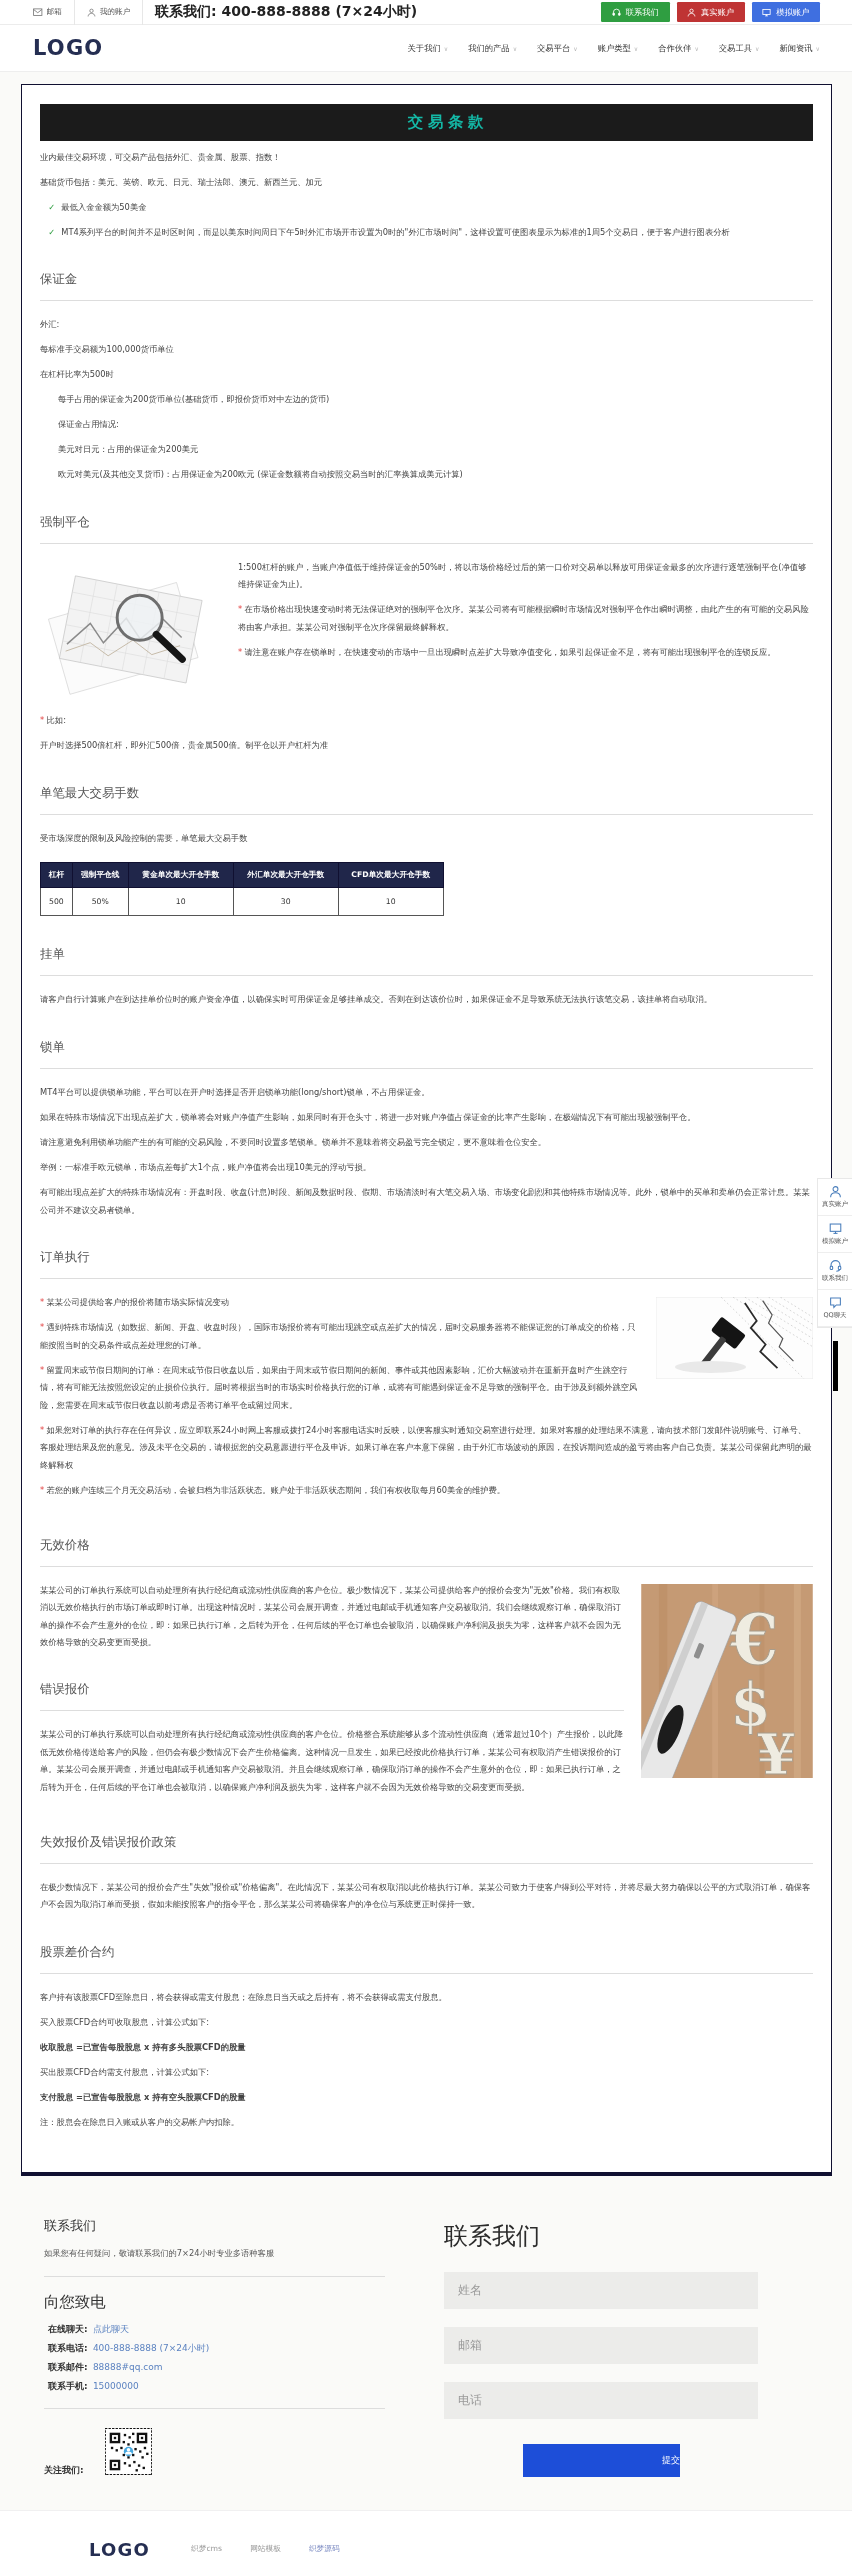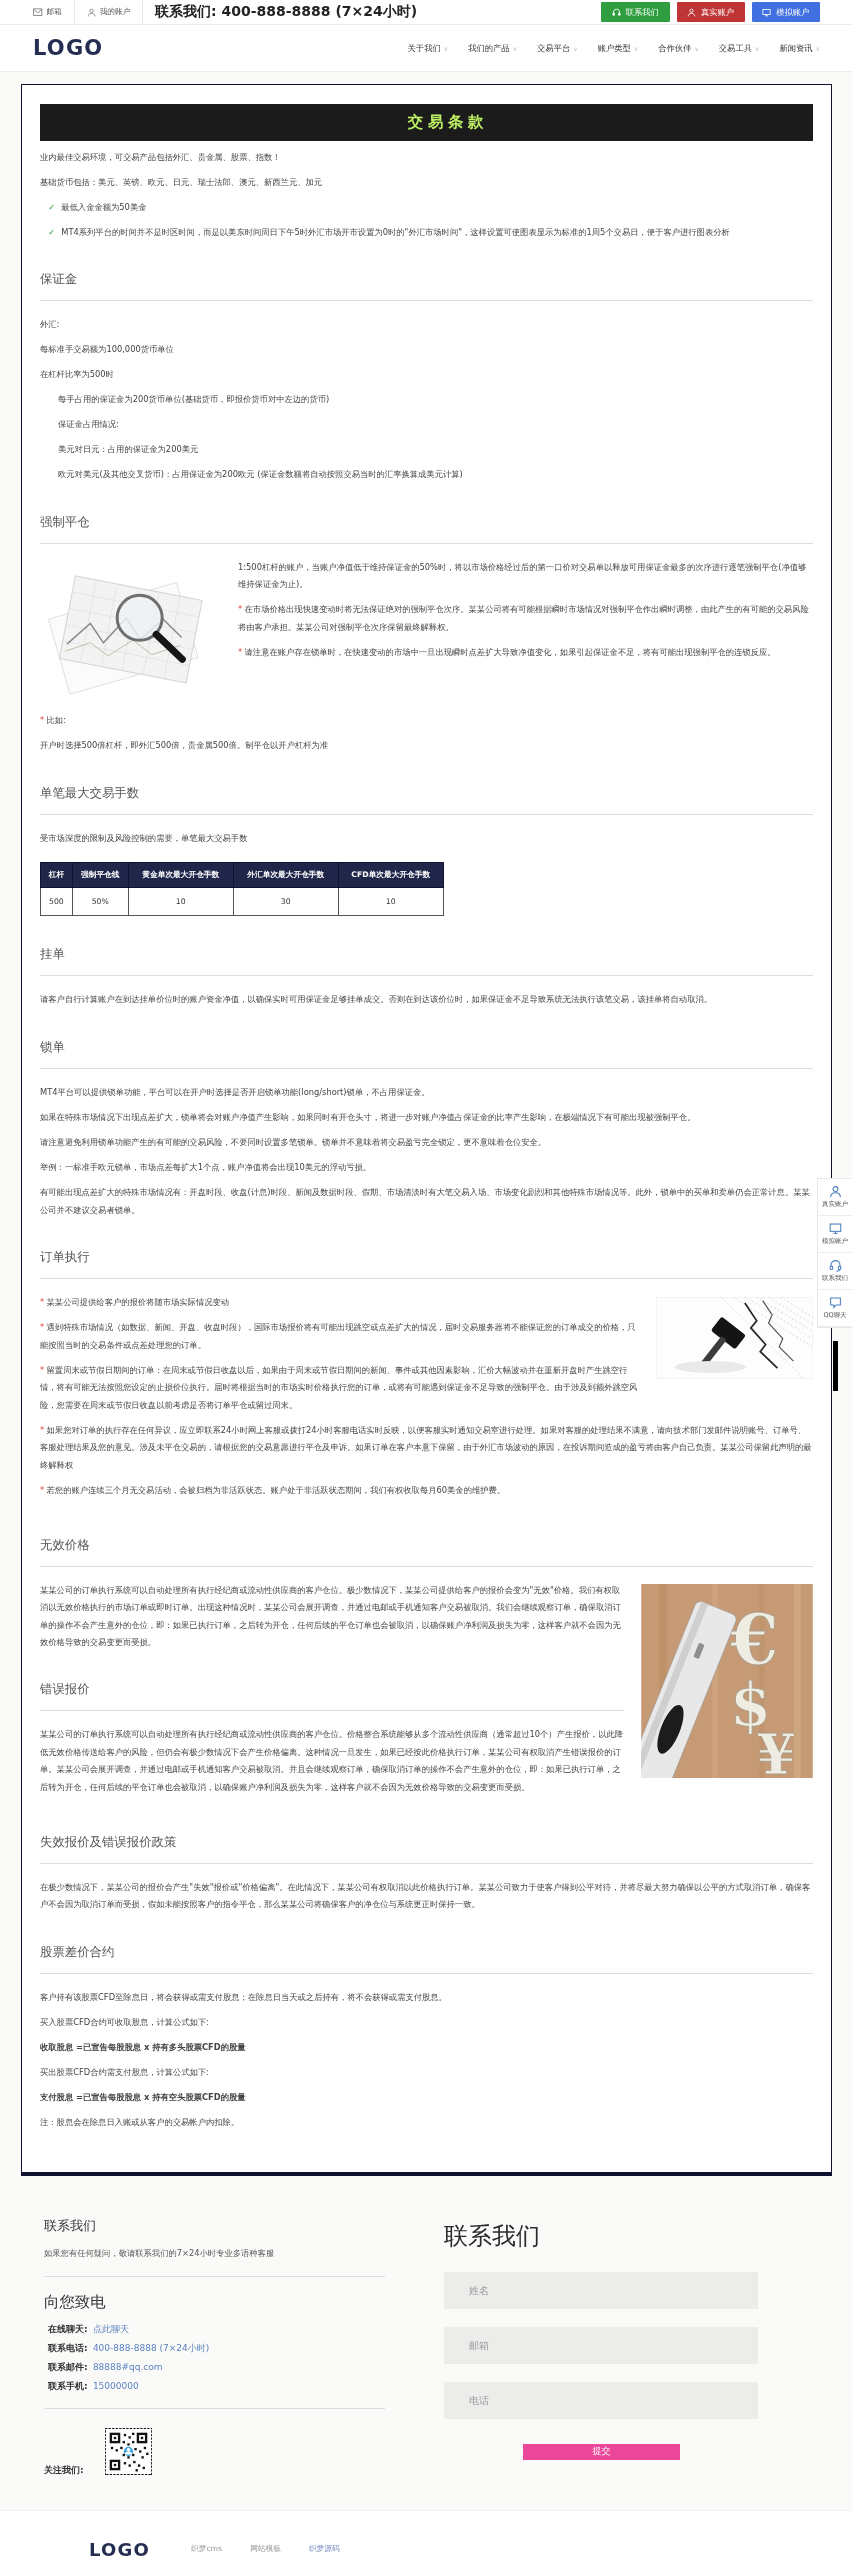--- a/index.html
+++ b/index.html
@@ -20,21 +20,21 @@
   
   .nav{display:flex;align-items:center;height:47px;background:#fff;padding:0 33px;
        border-bottom:0.6px solid #eee;}
   .logo{font-size:21px;font-weight:800;color:#252e52;letter-spacing:1.2px;}
   .menu{margin-left:auto;display:flex;gap:20px;font-size:8.3px;color:#333;}
   .menu li{display:flex;align-items:center;gap:3px;cursor:pointer;}
   .caret{color:#b9b9b9;font-size:6px;}
   
   .card{margin:12px 21px 0;background:#fff;border:1.2px solid #101031;border-bottom-width:4.1px;
         padding:19px 18px 33px;}
-  .banner{height:37px;background:#1b1b1b;color:#bef264;display:flex;align-items:center;
+  .banner{height:37px;background:#1b1b1b;color:#14b8a6;display:flex;align-items:center;
           justify-content:center;font-size:15.4px;font-weight:bold;letter-spacing:4.7px;padding-left:43px;}
   .card p{font-size:8.3px;line-height:2.1;margin:7.7px 0;color:#444;}
   .intro1{margin-top:21px;}
   .check-row{display:flex;gap:6px;margin:9px 0 9px 8.3px;font-size:8.3px;line-height:1.9;}
   .check{color:#2f9e41;font-weight:bold;}
   h2.section{font-size:12.4px;font-weight:normal;color:#555;margin-top:30px;}
   .rule{height:0.6px;background:#ddd;overflow:hidden;margin:12px 0 15.4px;}
   .indent{padding-left:18px;}
   .star{color:#e23c3c;margin-right:2.4px;}
   .bold-line{font-weight:bold;color:#222;}
@@ -62,24 +62,24 @@
   .c-rule{height:0.6px;background:#ddd;margin:15.4px 0;}
   .c-left h3{font-size:15.4px;font-weight:normal;color:#333;margin-bottom:9.5px;}
   .c-row{font-size:9px;margin:6px 4px;color:#333;}
   .c-row .lbl{font-weight:bold;}
   .c-row .val{color:#5b82c0;margin-left:2.4px;}
   .follow{display:flex;align-items:center;gap:21px;margin-top:18px;}
   .follow .lbl{font-size:9px;font-weight:bold;color:#333;margin-top:37px;}
   .c-right{flex:1;padding-left:59px;padding-top:2.4px;}
   .c-right h2{font-size:24px;font-weight:500;color:#2b2b2b;margin-bottom:20px;}
   .c-right input{display:block;width:314px;height:37px;background:#ececea;border:none;
-                 padding-left:25px;font-size:10px;color:#333;margin-bottom:18px;outline:none;}
+                 padding-left:14px;font-size:12px;color:#333;margin-bottom:18px;outline:none;}
   .c-right input::placeholder{color:#999;}
-  .submit{display:block;width:157px;height:16px;background:#ec4899;color:#fff;border:none;
-          font-size:9px;cursor:pointer;margin:25px 0 0 79px;}
+  .submit{display:block;width:157px;height:33px;background:#1d4ed8;color:#fff;border:none;
+          font-size:9px;cursor:pointer;margin:25px 0 0 79px;text-align:right;}
   
   .footer{background:#fff;border-top:0.6px solid #f0f0f0;padding:28px 24px 24px 89px;}
   .f-top{display:flex;align-items:center;gap:41px;}
   .f-logo{font-size:18px;font-weight:800;color:#252e52;letter-spacing:1.2px;}
   .f-top-links{display:flex;gap:28px;font-size:7.7px;color:#999;}
   .f-top-links span{cursor:pointer;}
   .f-top-links span:nth-child(3){color:#7b8ac2;}
 </style>
 </head>
 <body>

